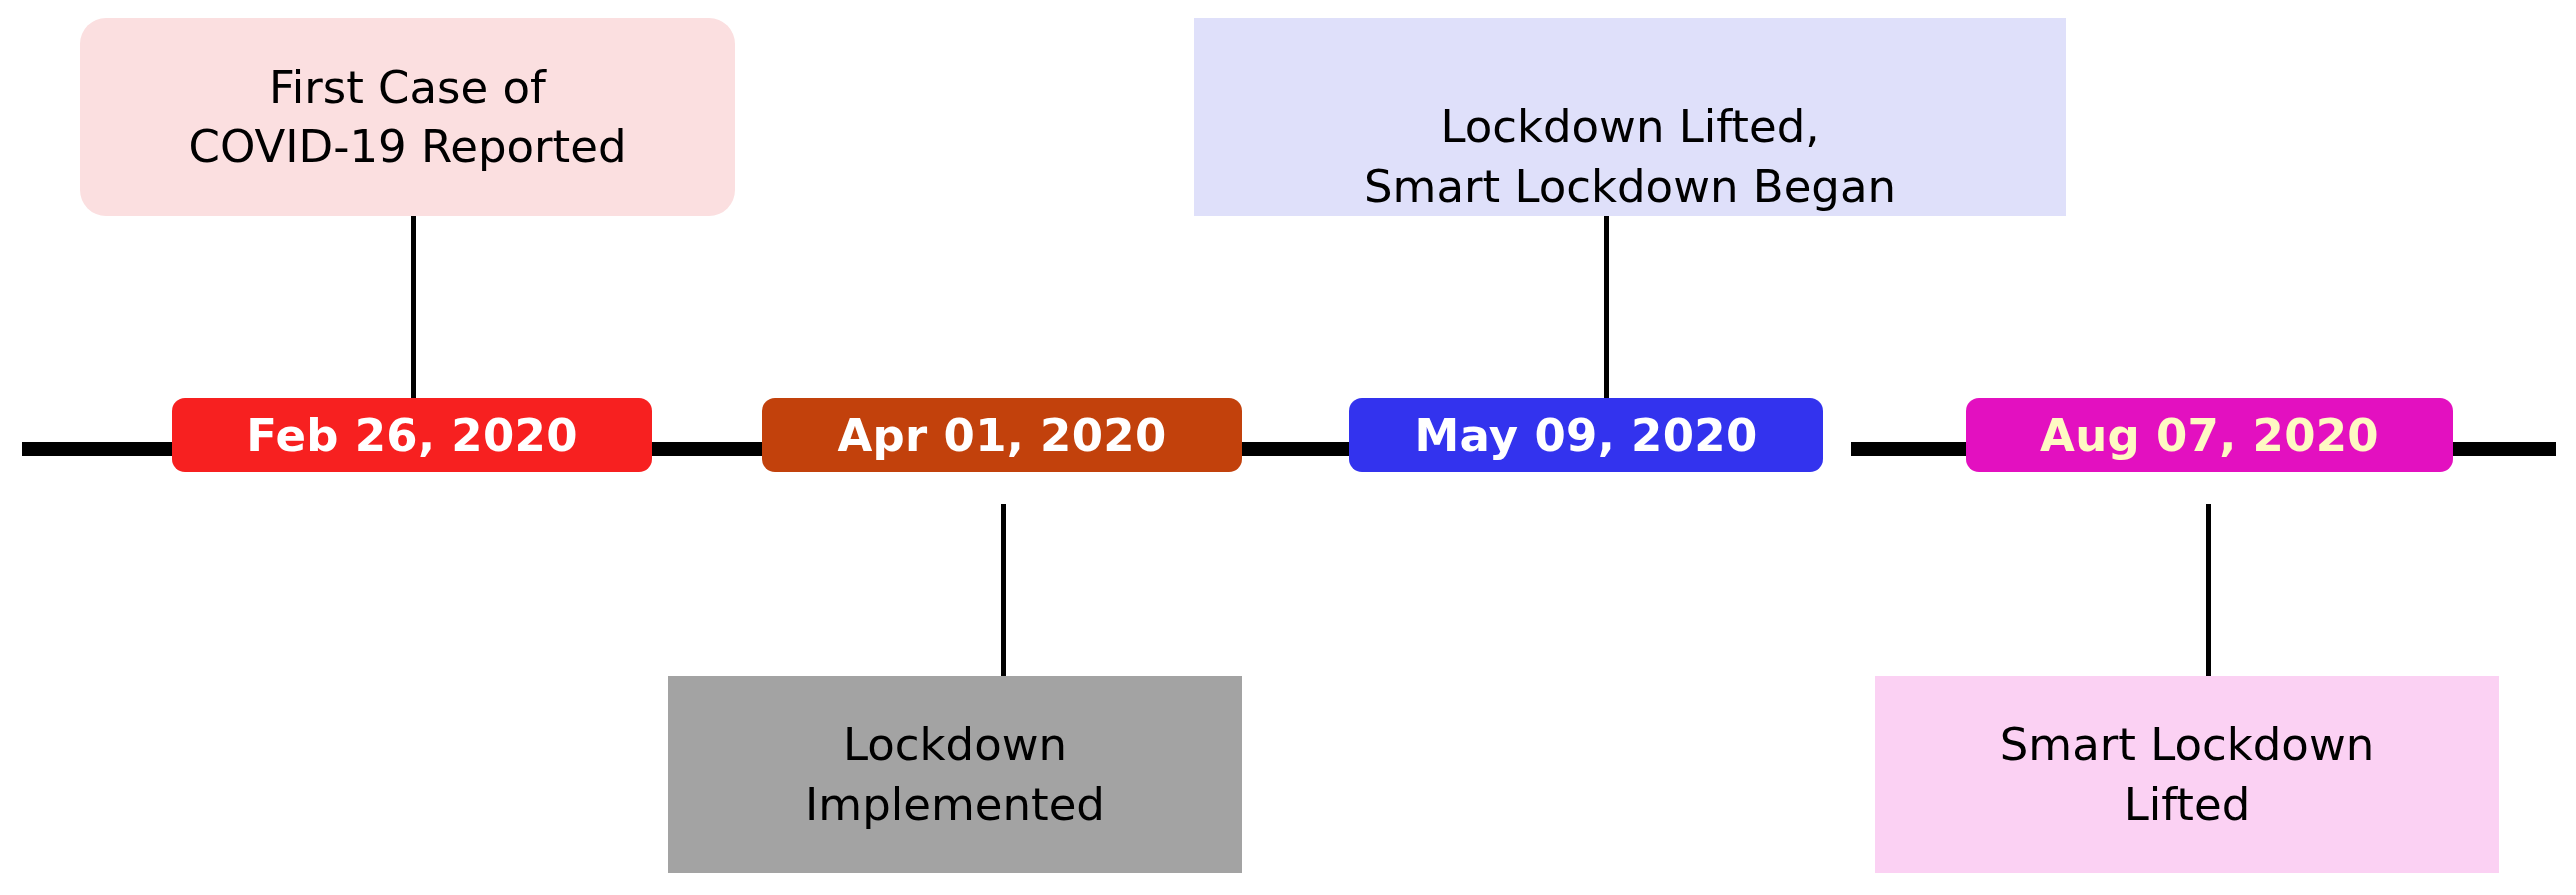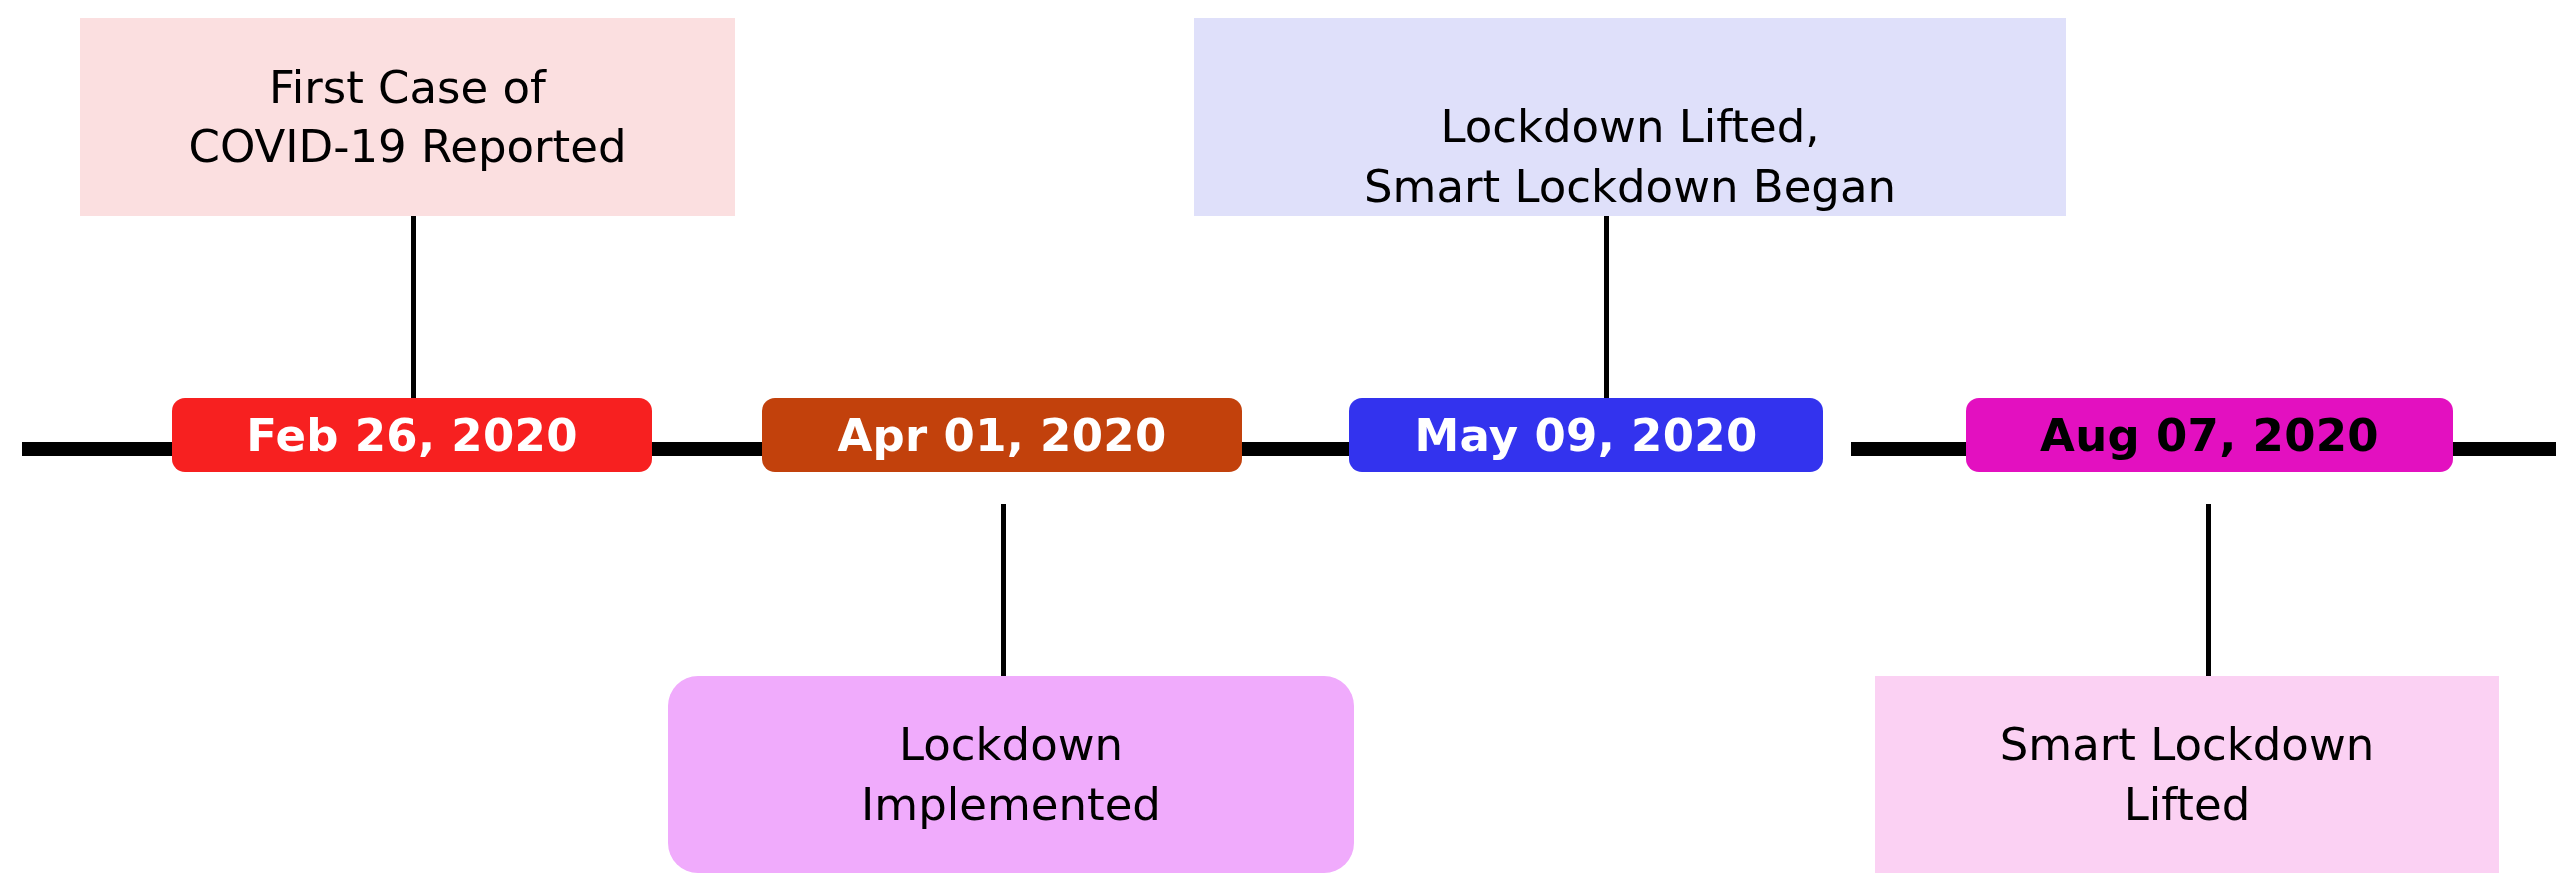--- a/index.html
+++ b/index.html
@@ -83,31 +83,31 @@
   <div class="axis-line" style="left: 641px; width: 135px; background-color: rgb(0, 0, 0);"></div>
   <div class="axis-line" style="left: 1231px; width: 131px; background-color: rgb(0, 0, 0);"></div>
   <div class="axis-line" style="left: 1851px; width: 128px; background-color: rgb(0, 0, 0);"></div>
   <div class="axis-line" style="left: 2438px; width: 118px; background-color: rgb(0, 0, 0);"></div>
 
   <div class="stem" style="left: 411px; top: 216px; height: 183px; background-color: rgb(0, 0, 0);"></div>
   <div class="stem" style="left: 1001px; top: 504px; height: 174px; background-color: rgb(0, 0, 0);"></div>
   <div class="stem" style="left: 1604px; top: 216px; height: 183px; background-color: rgb(0, 0, 0);"></div>
   <div class="stem" style="left: 2206px; top: 504px; height: 174px; background-color: rgb(0, 0, 0);"></div>
 
-  <div class="annotation" style="left: 80px; top: 18px; width: 655px; height: 198px; background-color: rgb(251, 223, 224);">
+  <div class="annotation" style="left: 80px; top: 18px; width: 655px; height: 198px; background-color: rgb(251, 223, 224); border-radius: 26px;">
     <div class="annotation-text">First Case of
 COVID-19 Reported</div>
   </div>
 
   <div class="annotation" style="left: 1194px; top: 18px; width: 872px; height: 198px; background-color: rgb(223, 224, 250); justify-content: flex-end;">
     <div class="annotation-text">Lockdown Lifted,
 Smart Lockdown Began</div>
   </div>
 
-  <div class="annotation" style="left: 668px; top: 676px; width: 686px; height: 197px; background-color: #f0abfc; border-radius: 30px;">
+  <div class="annotation" style="left: 668px; top: 676px; width: 574px; height: 197px; background-color: #a3a3a3;">
     <div class="annotation-text">Lockdown
 Implemented</div>
   </div>
 
   <div class="annotation" style="left: 1875px; top: 676px; width: 624px; height: 197px; background-color: rgb(251, 209, 243);">
     <div class="annotation-text">Smart Lockdown
 Lifted</div>
   </div>
 
   <div class="milestone" style="left: 172px; width: 480px; background-color: rgb(247, 32, 32);">
@@ -116,17 +116,17 @@
 
   <div class="milestone" style="left: 762px; width: 480px; background-color: #c2410c;">
     <span class="milestone-label" style="color: rgb(255, 255, 255);">Apr 01, 2020</span>
   </div>
 
   <div class="milestone" style="left: 1349px; width: 474px; background-color: rgb(51, 51, 238);">
     <span class="milestone-label" style="color: rgb(255, 255, 255);">May 09, 2020</span>
   </div>
 
   <div class="milestone" style="left: 1966px; width: 487px; background-color: rgb(227, 16, 192);">
-    <span class="milestone-label" style="color: #000000;">Aug 07, 2020</span>
+    <span class="milestone-label" style="color: #fef9c3;">Aug 07, 2020</span>
   </div>
 
 </div>
 
 
 </body></html>

